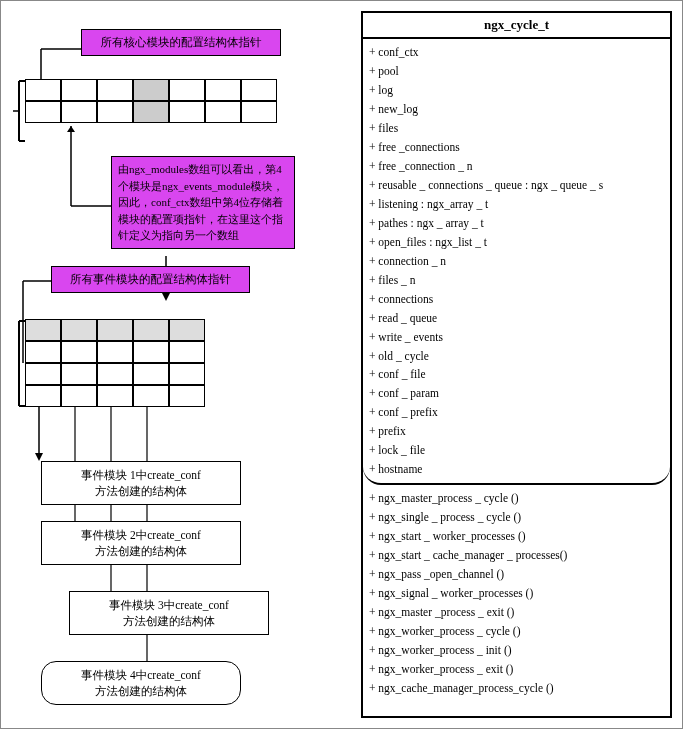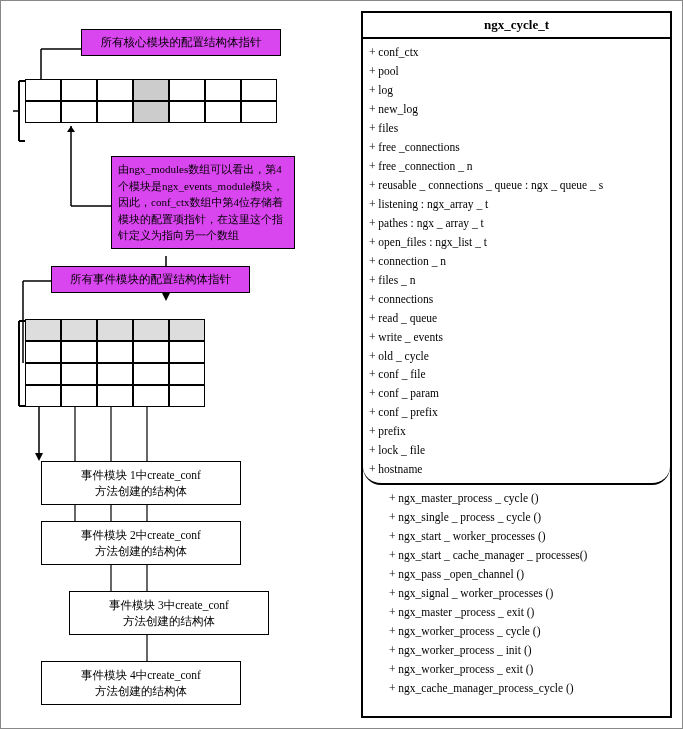--- a/index.html
+++ b/index.html
@@ -70,21 +70,21 @@
       text-align: center;
       background: #fff;
       font-size: 11.5px;
       line-height: 1.4;
       position: absolute;
       width: 200px;
     }
     .module-box-1 { top: 430px; left: 30px; margin-top: 20px; }
     .module-box-2 { top: 510px; left: 30px; }
     .module-box-3 { top: 580px; left: 30px; margin-left: 28px; }
-    .module-box-4 { top: 650px; left: 30px; }
+    .module-box-4 { top: 650px; left: 30px; border-radius: 15px; }
 
     
     .arrows-svg {
       position: absolute;
       top: 0;
       left: 0;
       width: 340px;
       height: 729px;
       pointer-events: none;
     }
@@ -114,21 +114,20 @@
     .field-item {
       display: block;
     }
     .methods-section {
       padding: 4px 6px;
       line-height: 1.65;
       font-size: 11.5px;
     }
     .method-item {
       display: block;
-      margin-left: 20px;
     }
   </style>
 </head>
 <body>
 
 <div class="container">
 
   <div class="left-panel">
 
     <svg class="arrows-svg">

